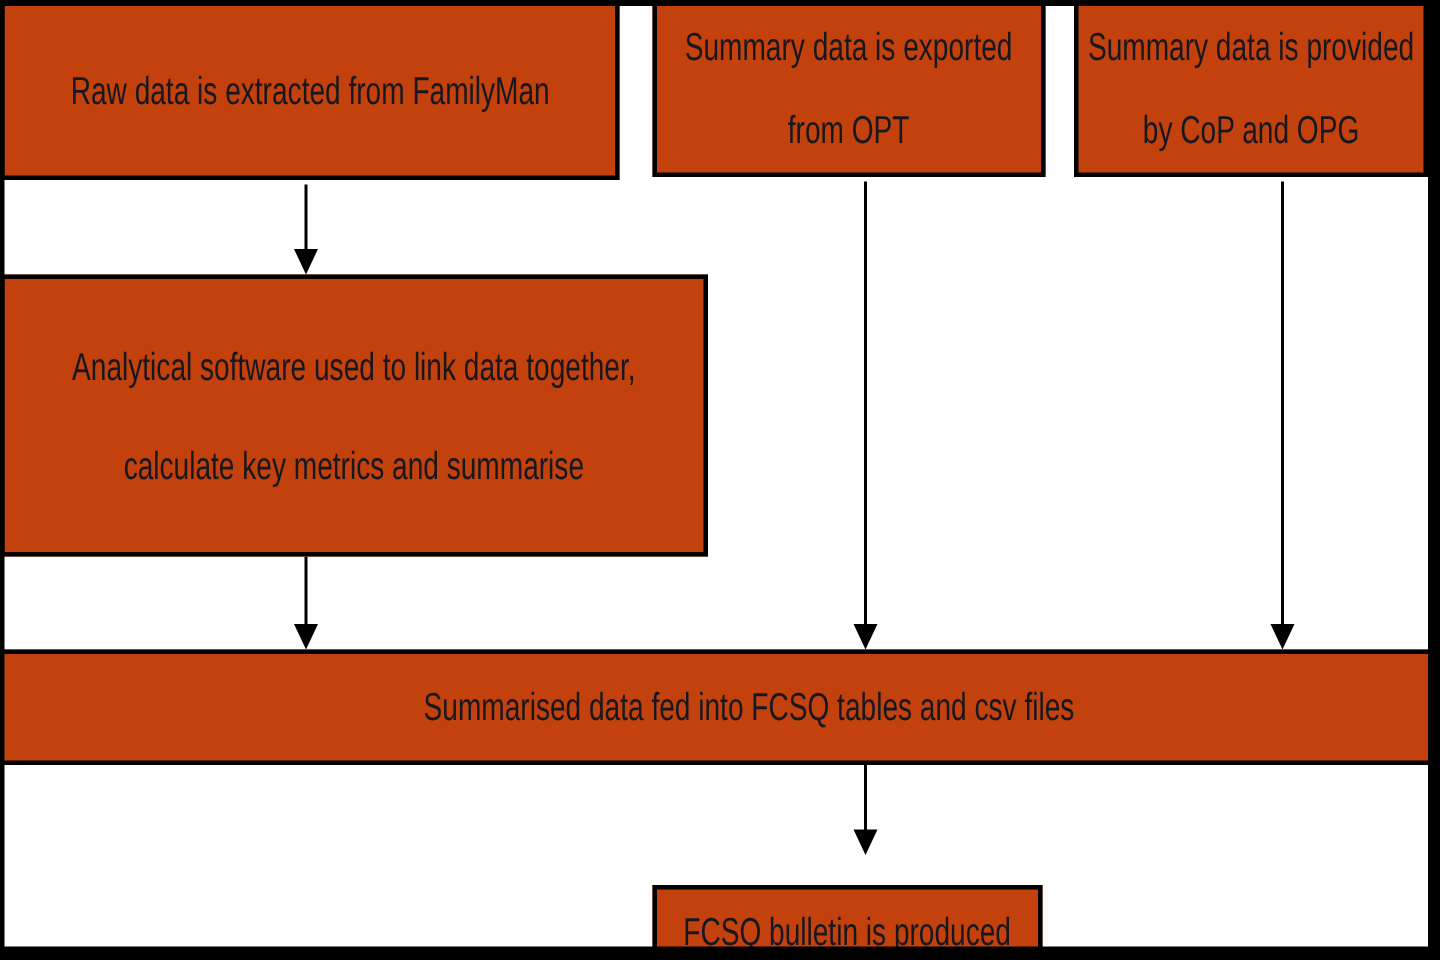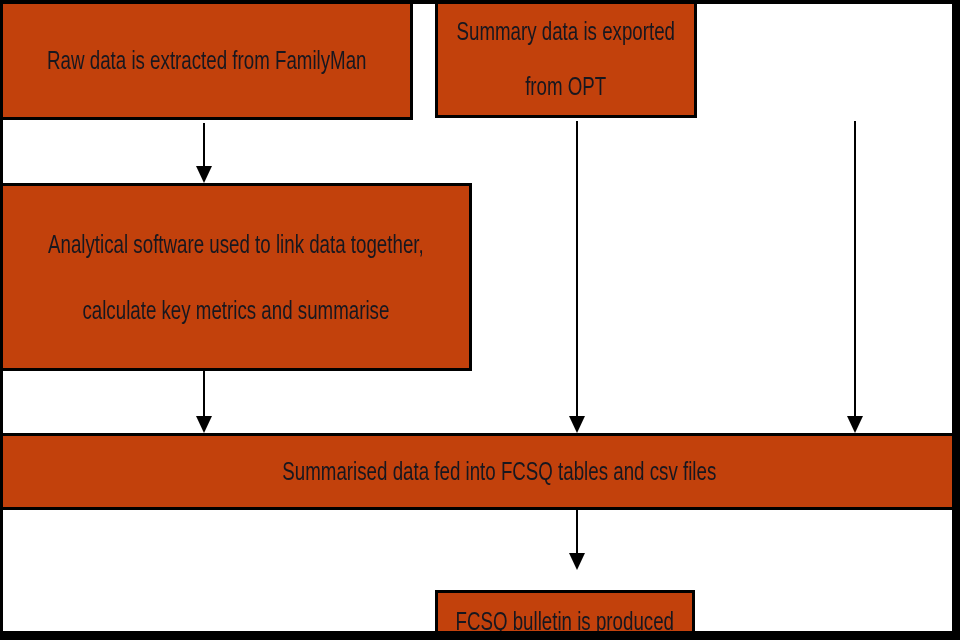--- a/index.html
+++ b/index.html
@@ -80,20 +80,24 @@
 
   <div class="node node-raw">
     <span class="node-text">Raw data is extracted from FamilyMan</span>
   </div>
 
   <div class="node node-opt lh-top">
     <span class="node-text">Summary data is exported
 from OPT</span>
   </div>
 
+  <div class="node node-cop lh-top">
+    <span class="node-text">Summary data is provided
+by CoP and OPG</span>
+  </div>
 
   <div class="node node-analytical lh-mid">
     <span class="node-text">Analytical software used to link data together,
 calculate key metrics and summarise</span>
   </div>
 
   <div class="node node-tables">
     <span class="node-text">Summarised data fed into FCSQ tables and csv files</span>
   </div>
 

